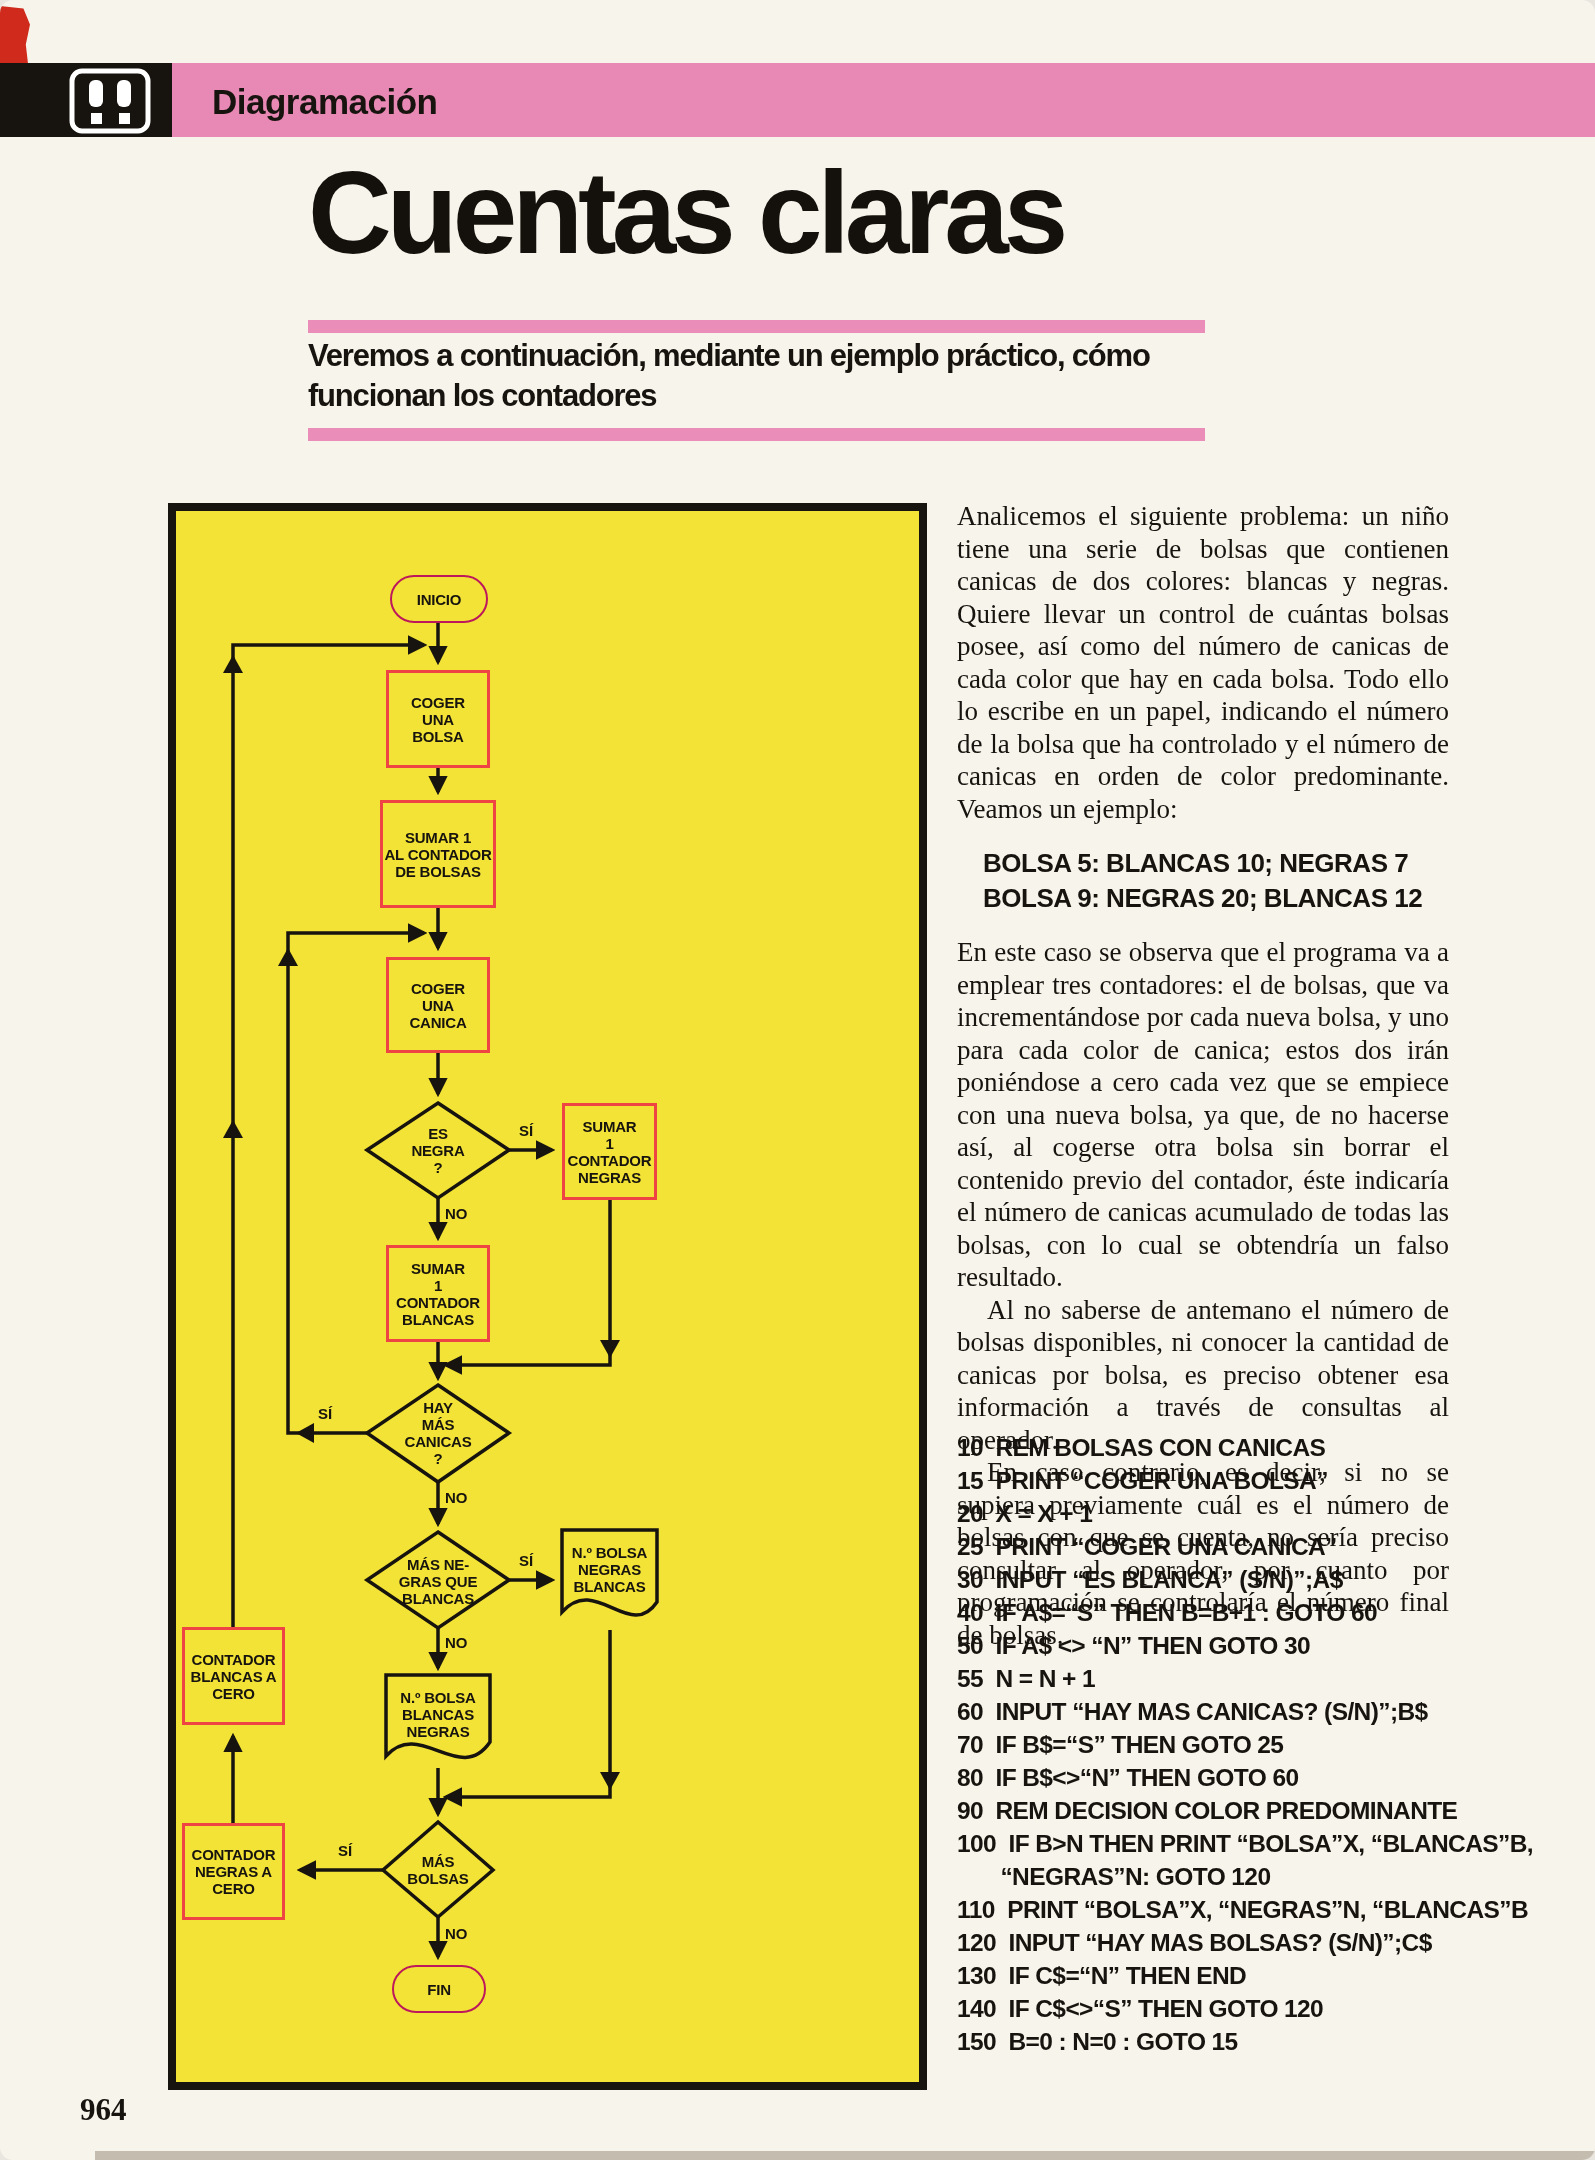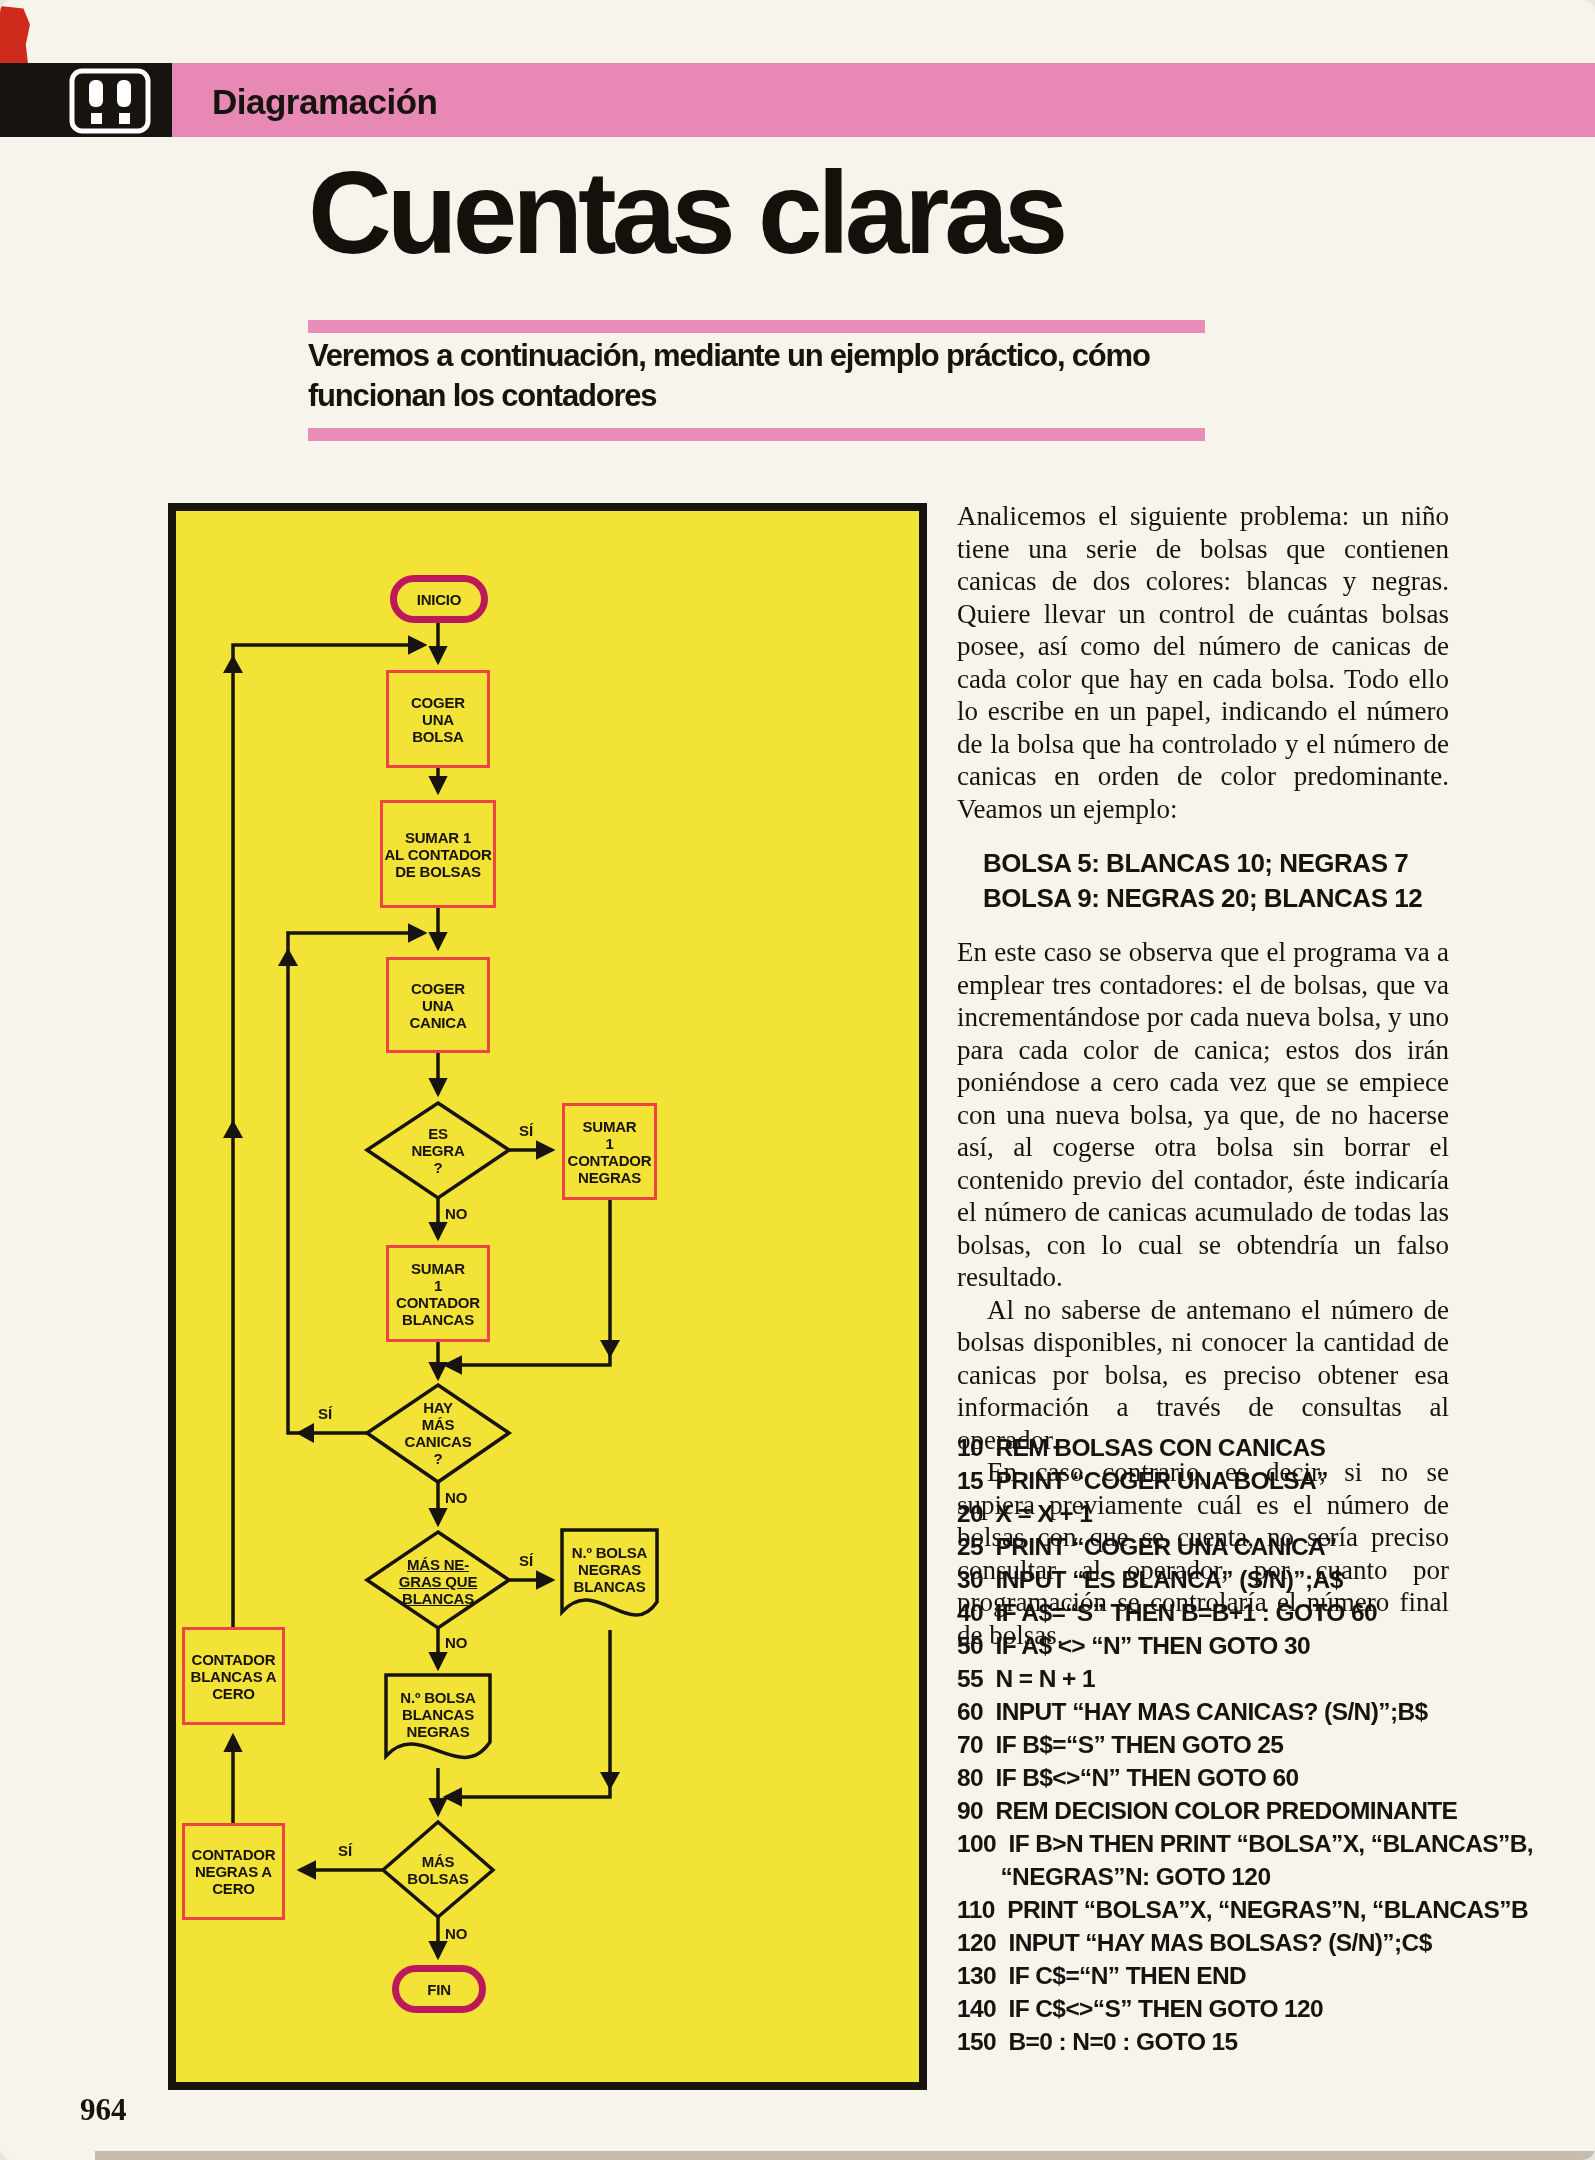--- a/index.html
+++ b/index.html
@@ -26,21 +26,21 @@
 
   
   .panel{position:absolute;left:168px;top:503px;width:759px;height:1587px;background:#f2e336;
     border:8px solid #17130e;box-sizing:border-box;}
   svg.flow{position:absolute;left:0;top:0;width:1595px;height:2160px;pointer-events:none;}
 
   .node{position:absolute;box-sizing:border-box;display:flex;align-items:center;justify-content:center;
     text-align:center;font-weight:bold;color:#17130e;font-size:15px;line-height:17px;
     letter-spacing:-0.2px;white-space:pre-line;}
   .proc{border:3px solid #ef4444;background:transparent;}
-  .pill{border:7px solid #be185d;border-radius:26px;background:transparent;}
+  .pill{border:2px solid #be185d;border-radius:26px;background:transparent;}
   .lbl{position:absolute;font-weight:bold;color:#17130e;font-size:15px;letter-spacing:0;}
 
   
   .article{position:absolute;left:957px;top:500px;width:492px;color:#17130e;
     font-family:"Liberation Serif",serif;font-size:27px;line-height:32.5px;text-align:justify;}
   .article p{margin:0;}
   .article p.ind{text-indent:30px;}
   .example{font-family:"Liberation Sans",sans-serif;font-weight:bold;font-size:26px;line-height:35px;
     letter-spacing:-0.5px;margin:21px 0 20px 26px;white-space:pre-line;text-align:left;}
   .code{position:absolute;left:957px;top:1431px;width:620px;color:#17130e;
@@ -143,21 +143,21 @@
 CONTADOR
 NEGRAS</div>
   <div class="node proc" style="left:386px;top:1245px;width:104px;height:97px;">SUMAR
 1
 CONTADOR
 BLANCAS</div>
   <div class="node" style="left:374px;top:1393px;width:128px;height:80px;">HAY
 MÁS
 CANICAS
 ?</div>
-  <div class="node" style="left:372px;top:1542px;width:132px;height:78px;text-decoration:underline;">MÁS NE-
+  <div class="node" style="left:372px;top:1542px;width:132px;height:78px;">MÁS NE-
 GRAS QUE
 BLANCAS</div>
   <div class="node" style="left:562px;top:1538px;width:95px;height:62px;">N.º BOLSA
 NEGRAS
 BLANCAS</div>
   <div class="node" style="left:386px;top:1683px;width:104px;height:62px;">N.º BOLSA
 BLANCAS
 NEGRAS</div>
   <div class="node proc" style="left:182px;top:1627px;width:103px;height:98px;">CONTADOR
 BLANCAS A

